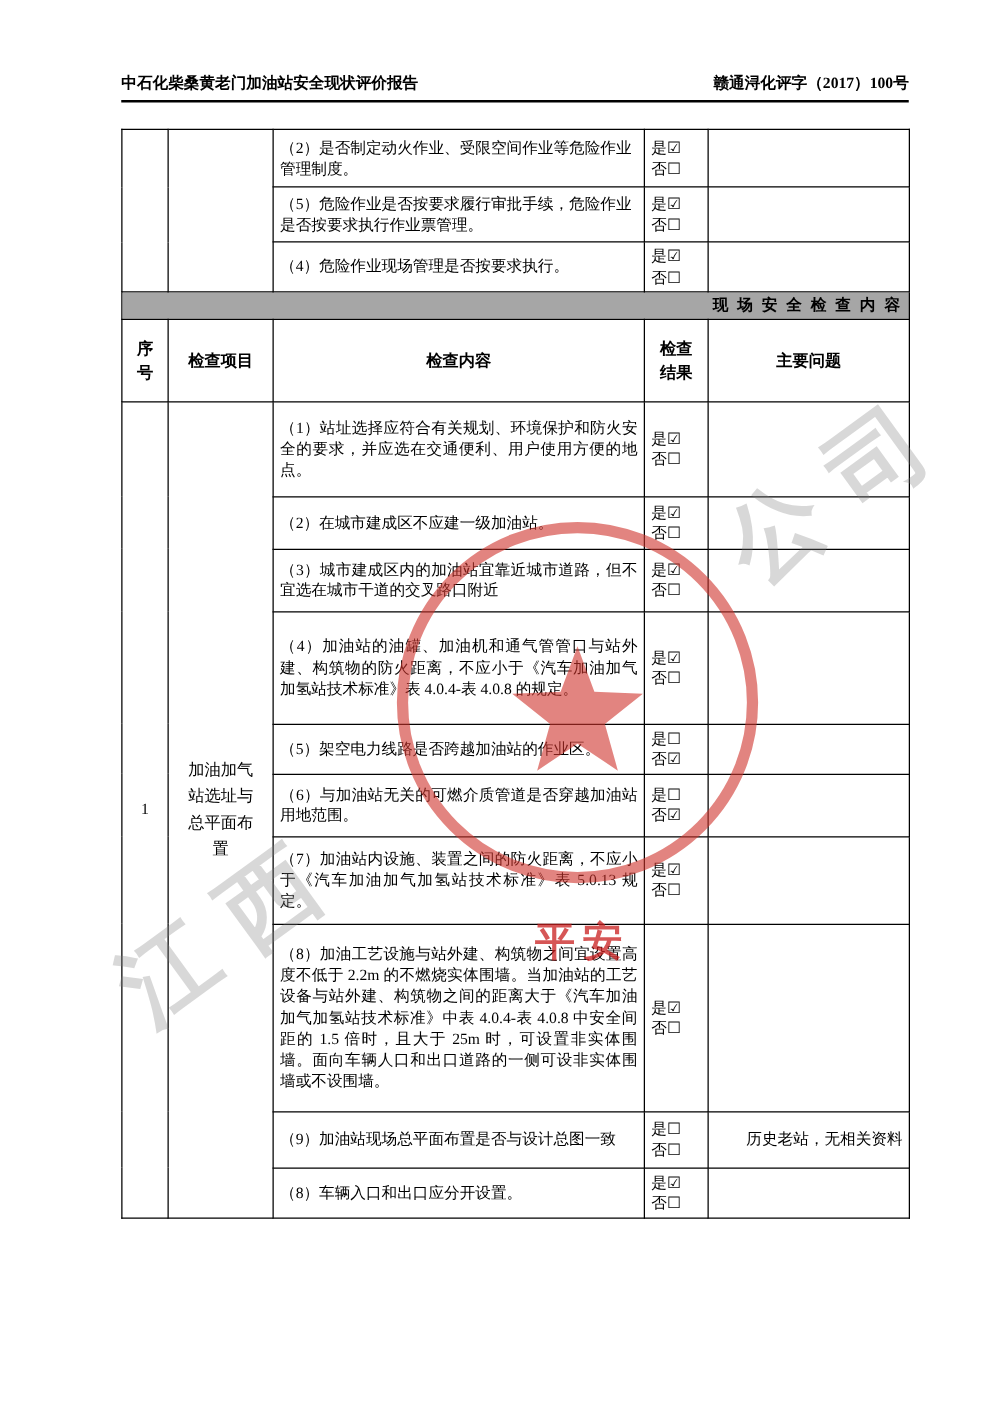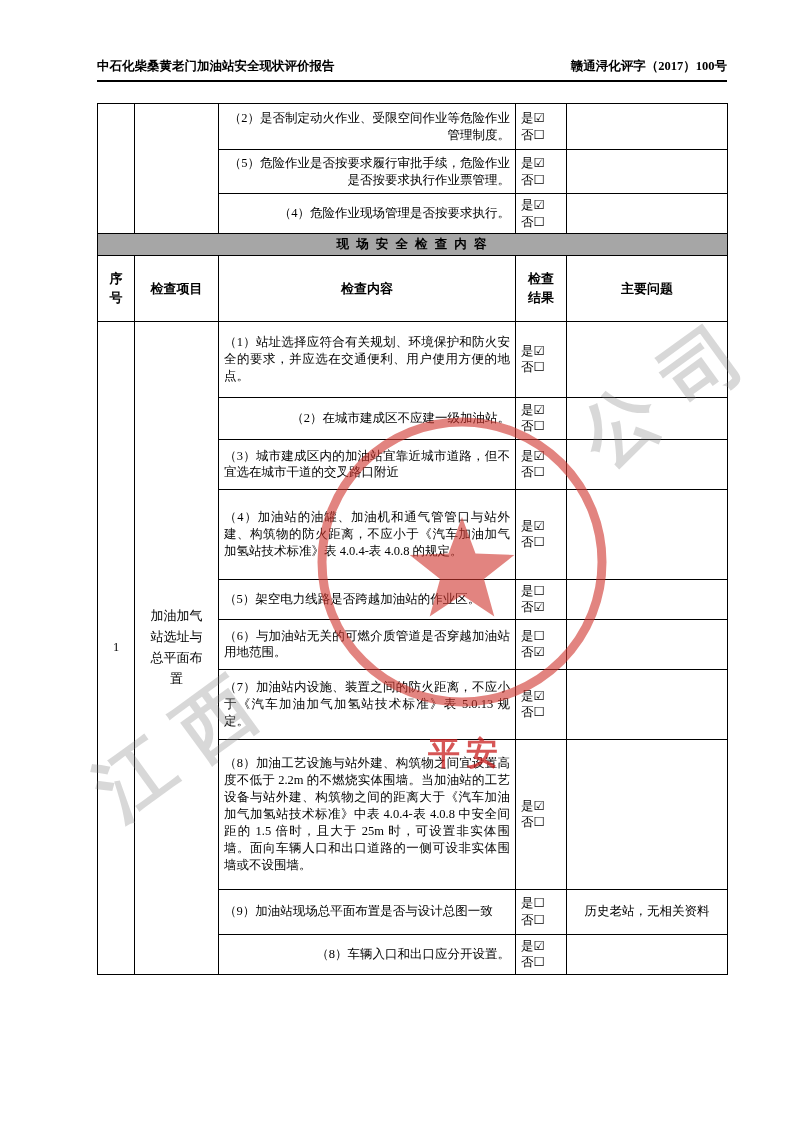--- a/index.html
+++ b/index.html
@@ -9,25 +9,25 @@
   .doc-header{position:absolute;left:97px;width:630px;top:58px;display:flex;
               justify-content:space-between;font-size:12.5px;font-weight:bold;}
   .header-rule{position:absolute;left:97px;width:630px;top:80px;border-top:2px solid #000;}
   
   .main-table{position:absolute;left:97px;top:103px;width:630px;border-collapse:collapse;
               table-layout:fixed;}
   .main-table td{border:1px solid #000;font-size:12.5px;line-height:1.35;padding:2px 5px;
                  vertical-align:middle;overflow:hidden;}
   .c{text-align:center;}
   .content{text-align:justify;}
-  .content.center{text-align:right;}
+  .content.center{text-align:left;}
   .result{padding:2px 4px;line-height:1.55;}
   .result .ln{display:block;white-space:nowrap;}
-  .problem{text-align:center;padding:2px 6px;}
-  .section-title{background:#a6a6a6;font-weight:bold;text-align:center;font-size:13.5px;
+  .problem{text-align:right;padding:2px 6px;}
+  .section-title{background:#a6a6a6;font-weight:bold;text-align:right;font-size:13.5px;
                  letter-spacing:2px;}
   .head td{font-weight:bold;text-align:center;font-size:13px;}
   .vwrap{display:inline-block;width:15px;line-height:1.5;text-align:center;}
   .vwrap2{display:inline-block;width:30px;line-height:1.5;text-align:center;}
   .seq{font-size:13px;}
   .project{text-align:center;}
   .pwrap{display:inline-block;width:54px;font-size:13px;line-height:1.6;text-align:center;}
   
   .watermark{position:absolute;inset:0;pointer-events:none;}
   .wm-gray{position:absolute;left:105px;top:750px;transform:rotate(-36deg);

